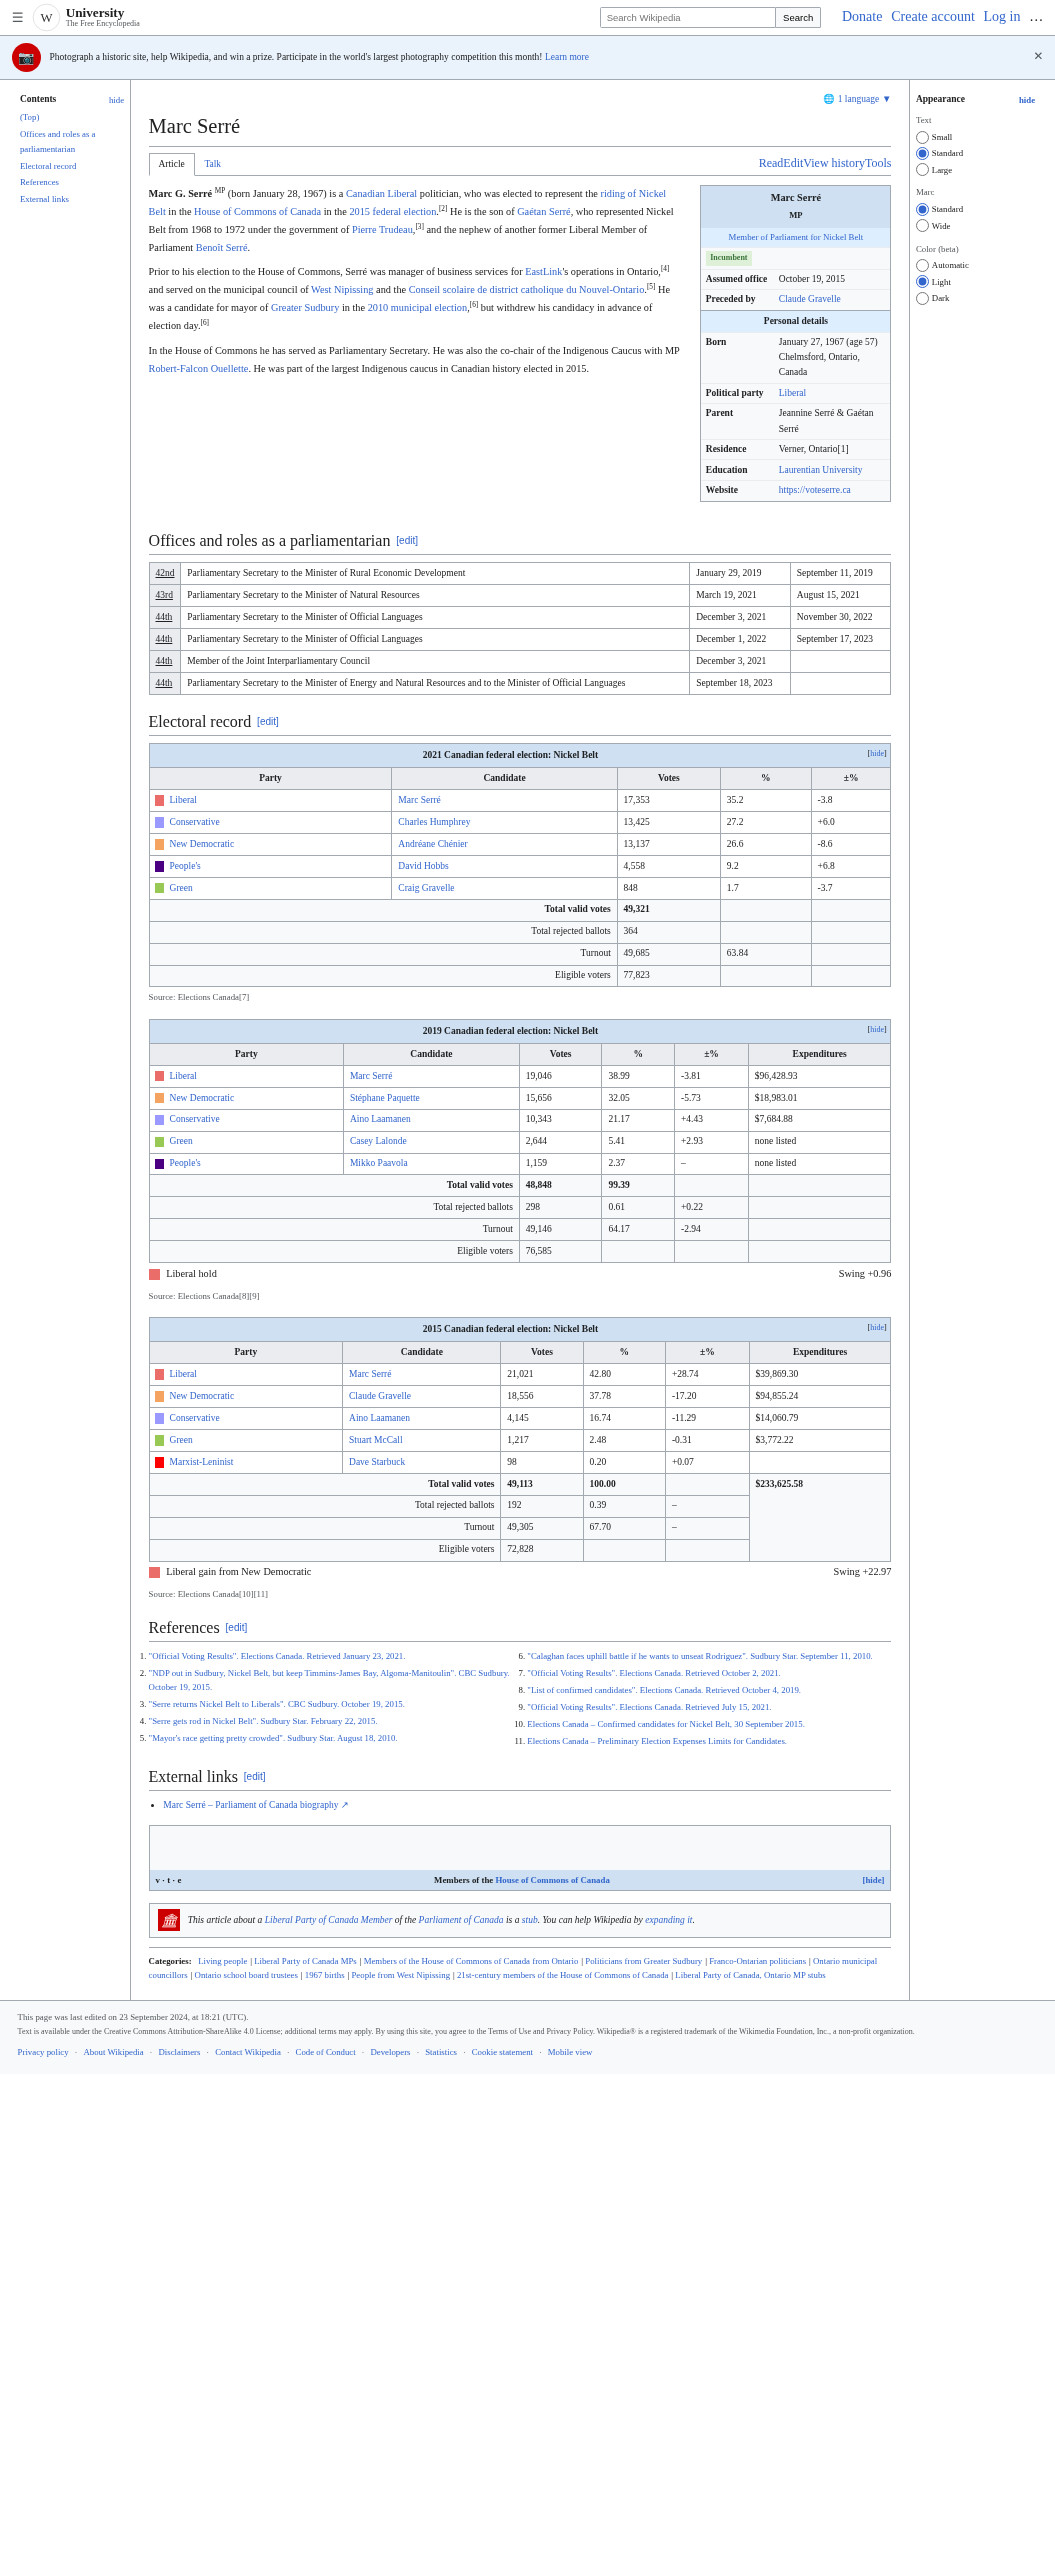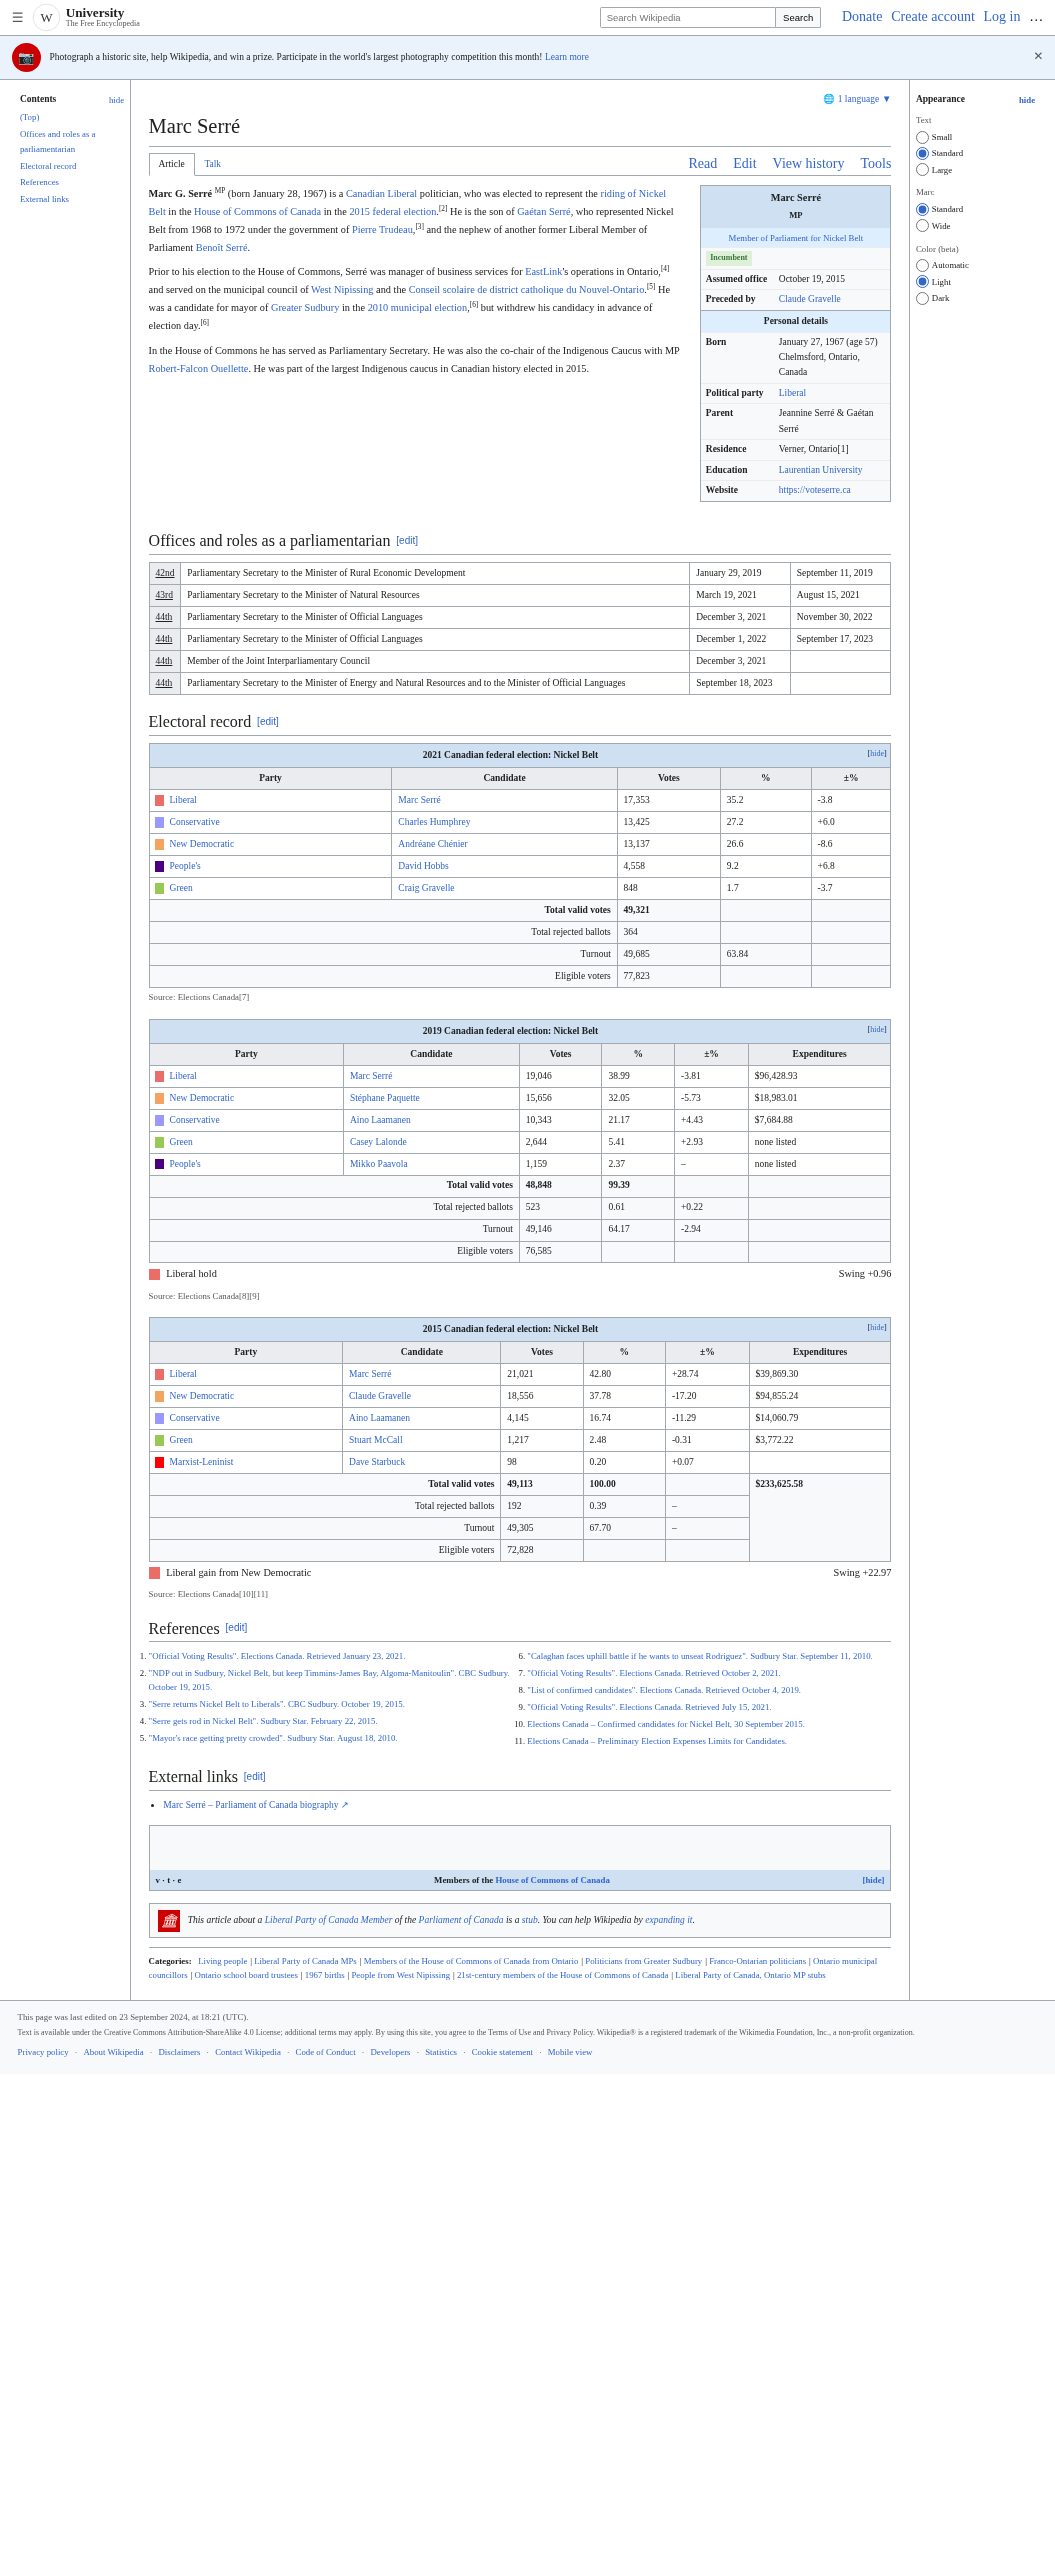--- a/index.html
+++ b/index.html
@@ -49,21 +49,21 @@
 
     
     .page-header { display: flex; align-items: center; justify-content: space-between; margin-bottom: 2.9px; }
     .page-title { font-family: 'Linux Libertine', Georgia, serif; font-size: 20.5px; font-weight: normal; border-bottom: 0.7px solid #a2a9b1; padding-bottom: 2.9px; margin-bottom: 5.9px; }
 
     
     .page-tabs { display: flex; align-items: center; justify-content: space-between; border-bottom: 0.7px solid #a2a9b1; margin-bottom: 8.8px; }
     .tabs-left { display: flex; gap: 0; }
     .tab { padding: 2.9px 8.8px; font-size: 9.5px; color: #3366cc; cursor: pointer; border: 0.7px solid transparent; border-bottom: none; }
     .tab.active { border-color: #a2a9b1; border-bottom: 0.7px solid #fff; background: #fff; color: #202122; margin-bottom: -0.7px; }
-    .tabs-right { display: flex; gap: 16px; font-size: 14px; align-items: flex-end; }
+    .tabs-right { display: flex; gap: 0; font-size: 12px; align-items: flex-end; }
     .tabs-right a { color: #3366cc; }
     .lang-btn { display: flex; align-items: center; gap: 2.9px; color: #3366cc; font-size: 9.5px; cursor: pointer; }
 
     
     .infobox { float: right; clear: right; margin: 0 0 11.7px 17.6px; border: 0.7px solid #a2a9b1; background: #f8f9fa; font-size: 9.5px; width: 191px; }
     .infobox-title { background: #cee0f2; text-align: center; padding: 4.4px; font-weight: bold; font-size: 10.3px; }
     .infobox-subtitle { background: #ddeeff; text-align: center; padding: 2.9px 4.4px; font-size: 8.8px; color: #3366cc; }
     .infobox-row { display: flex; padding: 2.2px 4.4px; border-top: 0.7px solid #eaecf0; }
     .infobox-label { font-weight: bold; width: 73px; flex-shrink: 0; color: #202122; }
     .infobox-value { color: #202122; }
@@ -522,21 +522,21 @@
 
         <tr class="total-row">
           <td colspan="2" style="text-align:right;"><b>Total valid votes</b></td>
           <td><b>48,848</b></td>
           <td>99.39</td>
           <td></td>
           <td></td>
         </tr>
         <tr class="turnout-row">
           <td colspan="2" style="text-align:right;">Total rejected ballots</td>
-          <td>523</td>
+          <td>298</td>
           <td>0.61</td>
           <td>+0.22</td>
           <td></td>
         </tr>
         <tr class="turnout-row">
           <td colspan="2" style="text-align:right;">Turnout</td>
           <td>49,146</td>
           <td>64.17</td>
           <td>-2.94</td>
           <td></td>

